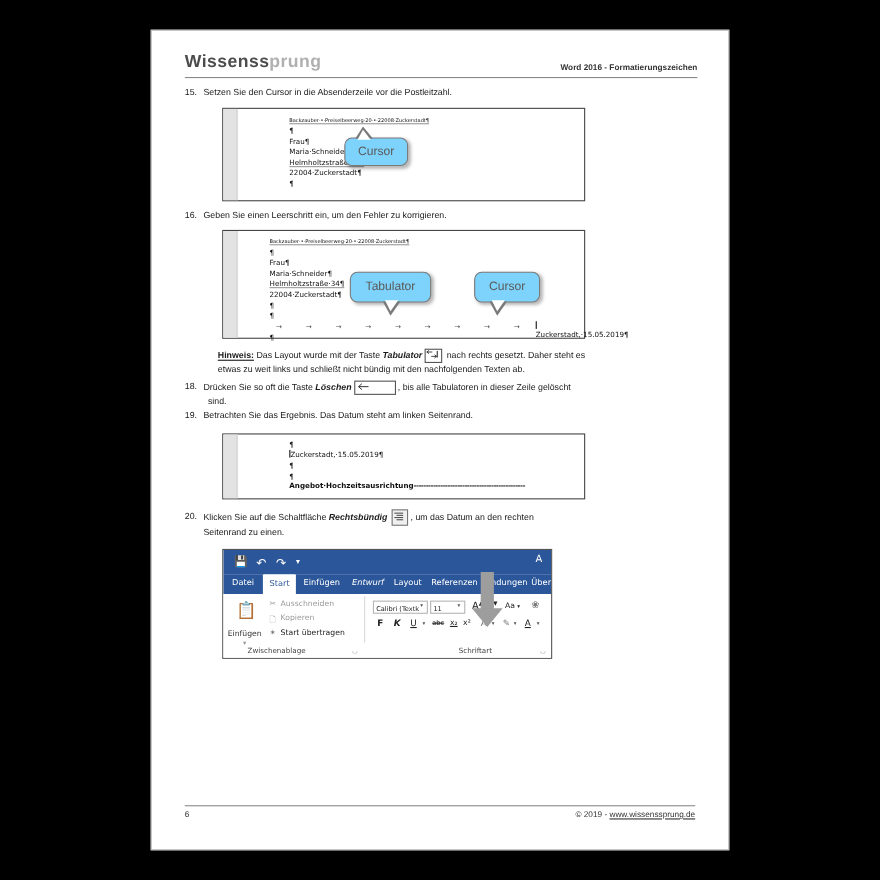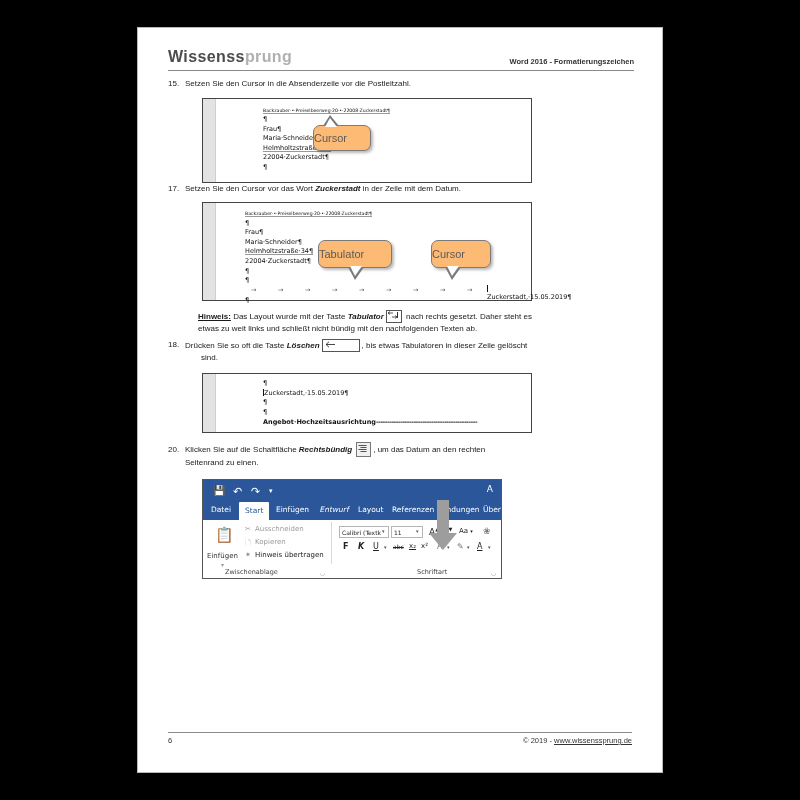--- a/index.html
+++ b/index.html
@@ -57,23 +57,23 @@
   .dots{letter-spacing:-0.5px;}
 
   
   .tabrow{position:relative;height:10px;font-size:6.5px;color:#555;}
   .tabrow span.arr{position:absolute;top:0;}
   .datecell{position:absolute;top:-1px;font-size:6.5px;color:#111;}
   .caret{display:inline-block;width:1px;height:7px;background:#111;
          vertical-align:-1px;margin-right:0px;}
 
   
-  .bubble{position:absolute;background:#fdba74;border:1.6px solid #7a7a7a;
+  .bubble{position:absolute;background:#7dd3fc;border:1.6px solid #7a7a7a;
           border-radius:7px;font-size:11px;color:#5a5a5a;
-          text-align:left;box-shadow:2px 2px 3px rgba(0,0,0,.28);
+          text-align:center;box-shadow:2px 2px 3px rgba(0,0,0,.28);
           font-family:"Liberation Sans",sans-serif;}
   .bubble .tail{position:absolute;width:0;height:0;}
 
   
   .ribbon{position:relative;margin:9px 0 0 34px;width:300px;height:100px;
           border:1px solid #555;background:#fff;box-sizing:border-box;
           overflow:hidden;font-family:"DejaVu Sans",sans-serif;}
   .r-qat{position:absolute;left:0;top:0;right:0;height:22px;background:#2b579a;}
   .r-qat .ic{position:absolute;top:5px;color:#fff;font-size:10px;}
   .r-tabs{position:absolute;left:0;top:22px;right:0;height:18px;background:#2b579a;}
@@ -133,22 +133,22 @@
         <div class="dline">¶</div>
       </div>
 
       <div class="bubble" style="left:110px;top:26px;width:56px;height:24px;line-height:24px;">
         <span>Cursor</span>
         <span class="tail" style="left:9px;top:-11px;border-left:7px solid transparent;border-right:9px solid transparent;border-bottom:11px solid #7a7a7a;"></span>
         <span class="tail" style="left:11px;top:-8px;border-left:5px solid transparent;border-right:7px solid transparent;border-bottom:9px solid #fff;"></span>
       </div>
     </div>
 
-    <div class="step">
-      <span class="num">17.</span><span>Setzen Sie den Cursor vor das Wort </span><span class="bi">Zuckerstadt</span><span> in der Zeile mit dem Datum.</span>
+    <div class="step" style="margin-top:7px;">
+      <span class="num">16.</span><span>Geben Sie einen Leerschritt ein, um den Fehler zu korrigieren.</span>
     </div>
 
     <div class="fig" style="height:99px;">
       <div class="marginbar"></div>
       <div class="docarea" style="padding-left:42px;padding-top:6px;">
         <div class="dline small ul">Backzauber·•·Preiselbeerweg·20·•·22008·Zuckerstadt¶</div>
         <div class="dline">¶</div>
         <div class="dline">Frau¶</div>
         <div class="dline">Maria·Schneider¶</div>
         <div class="dline ul">Helmholtzstraße·34¶</div>
@@ -187,23 +187,26 @@
       <u>Hinweis:</u><span> Das Layout wurde mit der Taste </span><span class="bi">Tabulator</span><span class="key key-tab"><svg width="12" height="9" viewBox="0 0 12 9" style="position:absolute;left:0;top:0;">
             <path d="M1 2 L6 2 M1 2 L3 0.5 M1 2 L3 3.5" stroke="#333" fill="none" stroke-width="0.8"></path>
             <path d="M10 6 L5 6 M10 6 L8 4.5 M10 6 L8 7.5" stroke="#333" fill="none" stroke-width="0.8"></path>
             <rect x="10" y="1" width="1" height="6" fill="#333"></rect>
           </svg></span><span> nach rechts gesetzt. Daher steht es</span><br><span>etwas zu weit links und schließt nicht bündig mit den nachfolgenden Texten ab.</span>
     </div>
 
     <div class="step" style="margin-top:3px;">
       <span class="num">18.</span><span>Drücken Sie so oft die Taste </span><span class="bi">Löschen</span><span class="key key-del"><svg width="34" height="9" viewBox="0 0 34 9" style="position:absolute;left:0;top:0;">
             <path d="M3 4.5 L12 4.5 M3 4.5 L6 1.8 M3 4.5 L6 7.2" stroke="#333" fill="none" stroke-width="0.9"></path>
-          </svg></span><span>, bis etwas Tabulatoren in dieser Zeile gelöscht</span><br><span class="sub" style="margin-left:16px;text-align:center;">sind.</span>
-    </div>
-
+          </svg></span><span>, bis alle Tabulatoren in dieser Zeile gelöscht</span><br><span class="sub" style="margin-left:4px;text-align:center;">sind.</span>
+    </div>
+
+    <div class="step">
+      <span class="num">19.</span><span>Betrachten Sie das Ergebnis. Das Datum steht am linken Seitenrand.</span>
+    </div>
 
     <div class="fig" style="height:60px;margin-top:9px;">
       <div class="marginbar"></div>
       <div class="docarea" style="padding-left:60px;padding-top:5px;">
         <div class="dline">¶</div>
         <div class="dline"><span class="caret"></span><span>Zuckerstadt,·15.05.2019¶</span></div>
         <div class="dline">¶</div>
         <div class="dline">¶</div>
         <div class="dline bold"><span>Angebot·Hochzeitsausrichtung</span><span class="dots">----------------------------------------------</span></div>
       </div>
@@ -243,21 +246,21 @@
       <div class="r-body">
 
         <div class="r-btn" style="left:12px;top:6px;font-size:15px;color:#b9b9b9;">📋</div>
         <div class="r-txt" style="left:4px;top:32px;color:#333;">Einfügen</div>
         <div class="r-txt" style="left:18px;top:41px;font-size:6px;">▾</div>
         <div class="r-txt" style="left:42px;top:5px;">✂</div>
         <div class="r-txt" style="left:52px;top:5px;">Ausschneiden</div>
         <div class="r-txt" style="left:42px;top:18px;">🗋</div>
         <div class="r-txt" style="left:52px;top:18px;">Kopieren</div>
         <div class="r-txt dk" style="left:42px;top:31px;color:#777;">✶</div>
-        <div class="r-txt dk" style="left:52px;top:31px;">Hinweis übertragen</div>
+        <div class="r-txt dk" style="left:52px;top:31px;">Start übertragen</div>
         <div class="r-grp-lbl" style="left:22px;">Zwischenablage</div>
         <div class="r-dlg" style="left:117px;bottom:2px;">◡</div>
         <div class="r-sep" style="left:128px;"></div>
 
         <div class="r-box" style="left:136px;top:6px;width:50px;height:12px;padding:2px 0 0 2px;">
           <span style="font-size:6px;">Calibri (Textk</span>
         </div>
         <div class="r-txt" style="left:179px;top:8px;font-size:5px;color:#555;">▾</div>
         <div class="r-box" style="left:188px;top:6px;width:32px;height:12px;padding:2px 0 0 2px;">
           <span style="font-size:6px;">11</span>

